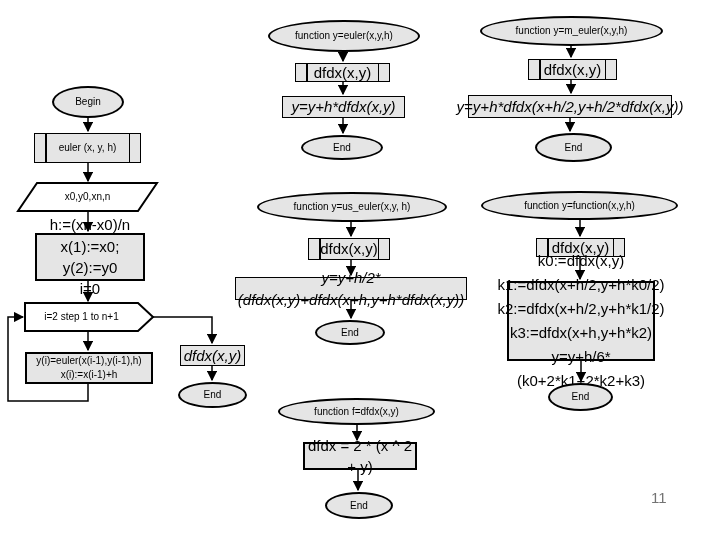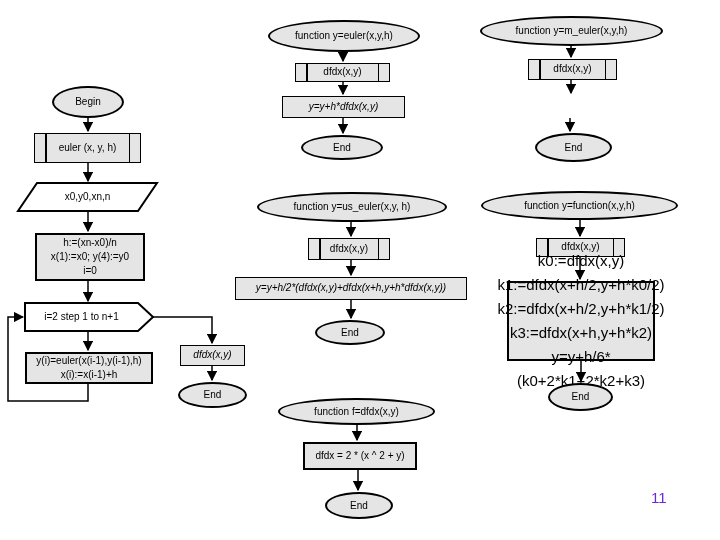--- a/index.html
+++ b/index.html
@@ -17,24 +17,24 @@
   .ellipse { border:2px solid #000; border-radius:50%; }
   .rect    { border:1.5px solid #000;font-style:italic; }
   .rect-thick { border:2px solid #000; }
   .predef  { border:1.5px solid #000; }
   .predef::before, .predef::after {
     content:""; position:absolute; top:0; bottom:0; width:1.5px; background:#000;
   }
   .predef::before { left:10px; }
   .predef::after  { right:10px; }
   .overlay { background:transparent; border:none; }
-  .small { font-size:10px; line-height:1.42; }
+  .small { font-size:15px; line-height:1.42; }
   .tiny  { font-size:10px;  line-height:1.45; }
   .kbox  { font-size:15px; line-height:1.6; }
-  #page-num { position:absolute; font-size:15px; color:#6d28d9; }
+  #page-num { position:absolute; font-size:15px; color:#737373; }
 </style>
 </head>
 <body>
 
 <div id="slide">
 
   <svg id="wires" viewBox="0 0 720 540" xmlns="http://www.w3.org/2000/svg">
     <defs>
       <marker id="ah" markerWidth="7" markerHeight="7" refX="6.2" refY="3.5" orient="auto">
         <path d="M0,0 L7,3.5 L0,7 Z" fill="#000"></path>
@@ -70,35 +70,36 @@
 
     <path d="M580,220 L580,236" stroke="#000" stroke-width="1.5" fill="none" marker-end="url(#ah)"></path>
     <path d="M580,257 L580,279" stroke="#000" stroke-width="1.5" fill="none" marker-end="url(#ah)"></path>
     <path d="M581,361 L581,381" stroke="#000" stroke-width="1.5" fill="none" marker-end="url(#ah)"></path>
   </svg>
 
   <div class="node predef" style="left:34px;top:133px;width:107px;height:30px">euler (x, y, h)</div>
   <div class="node ellipse" style="left:52px;top:86px;width:72px;height:32px">Begin</div>
   <div class="node overlay" style="left:18px;top:183px;width:139px;height:28px">x0,y0,xn,n</div>
   <div class="node rect-thick small" style="left:35px;top:233px;width:110px;height:48px">h:=(xn-x0)/n
-x(1):=x0; y(4):=y0
+x(1):=x0; y(2):=y0
 i=0</div>
   <div class="node overlay" style="left:25px;top:303px;width:113px;height:28px">i=2 step 1 to n+1</div>
   <div class="node rect-thick tiny" style="left:25px;top:352px;width:128px;height:32px">y(i)=euler(x(i-1),y(i-1),h)
 x(i):=x(i-1)+h</div>
   <div class="node rect small" style="left:180px;top:345px;width:65px;height:21px">dfdx(x,y)</div>
   <div class="node ellipse" style="left:178px;top:382px;width:69px;height:26px">End</div>
 
   <div class="node ellipse" style="left:268px;top:20px;width:152px;height:32px">function y=euler(x,y,h)</div>
   <div class="node predef small" style="left:295px;top:63px;width:95px;height:19px">dfdx(x,y)</div>
   <div class="node rect small" style="left:282px;top:96px;width:123px;height:22px">y=y+h*dfdx(x,y)</div>
   <div class="node ellipse" style="left:301px;top:135px;width:82px;height:25px">End</div>
 
   <div class="node ellipse" style="left:480px;top:16px;width:183px;height:30px">function y=m_euler(x,y,h)</div>
   <div class="node predef small" style="left:528px;top:59px;width:89px;height:21px">dfdx(x,y)</div>
+  <div class="node rect small" style="left:468px;top:95px;width:204px;height:23px">y=y+h*dfdx(x+h/2,y+h/2*dfdx(x,y))</div>
   <div class="node ellipse" style="left:535px;top:133px;width:77px;height:29px">End</div>
 
   <div class="node ellipse" style="left:257px;top:192px;width:190px;height:30px">function y=us_euler(x,y, h)</div>
   <div class="node predef small" style="left:308px;top:238px;width:82px;height:22px">dfdx(x,y)</div>
   <div class="node rect small" style="left:235px;top:277px;width:232px;height:23px">y=y+h/2*(dfdx(x,y)+dfdx(x+h,y+h*dfdx(x,y))</div>
   <div class="node ellipse" style="left:315px;top:320px;width:70px;height:25px">End</div>
 
   <div class="node ellipse" style="left:481px;top:191px;width:197px;height:29px">function y=function(x,y,h)</div>
   <div class="node predef small" style="left:536px;top:238px;width:89px;height:19px">dfdx(x,y)</div>
   <div class="node rect-thick kbox" style="left:507px;top:281px;width:148px;height:80px">k0:=dfdx(x,y)

